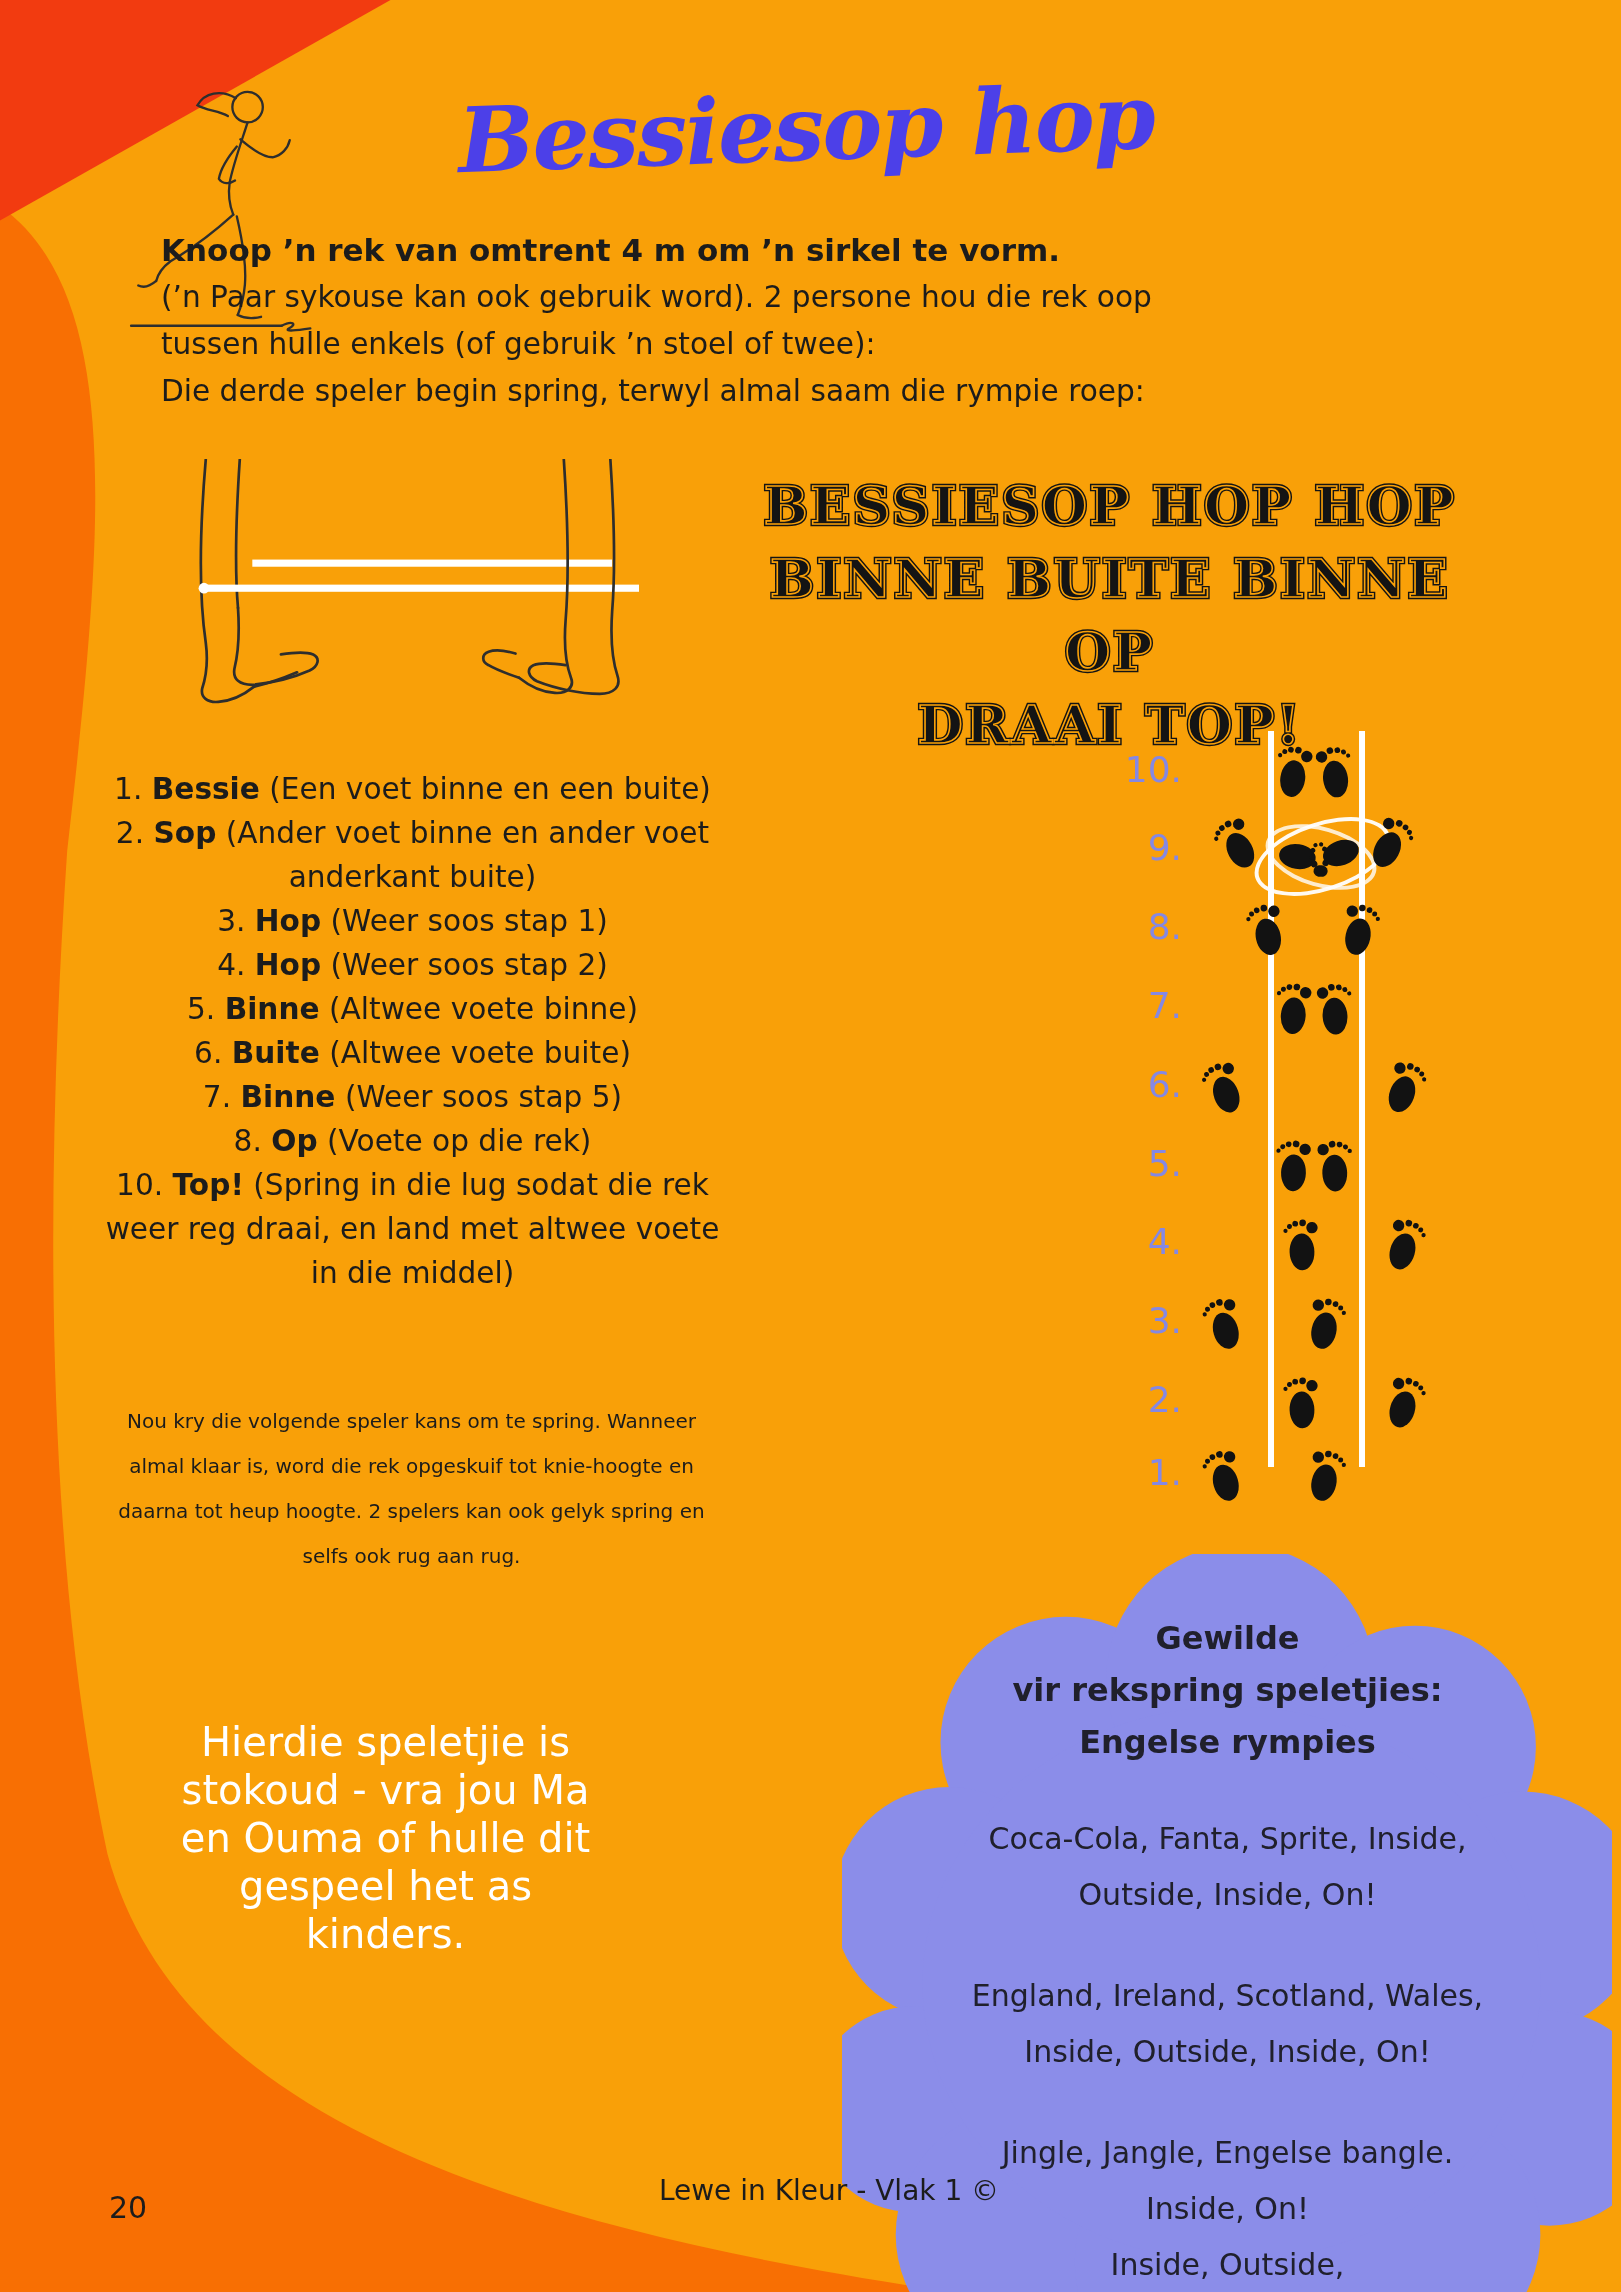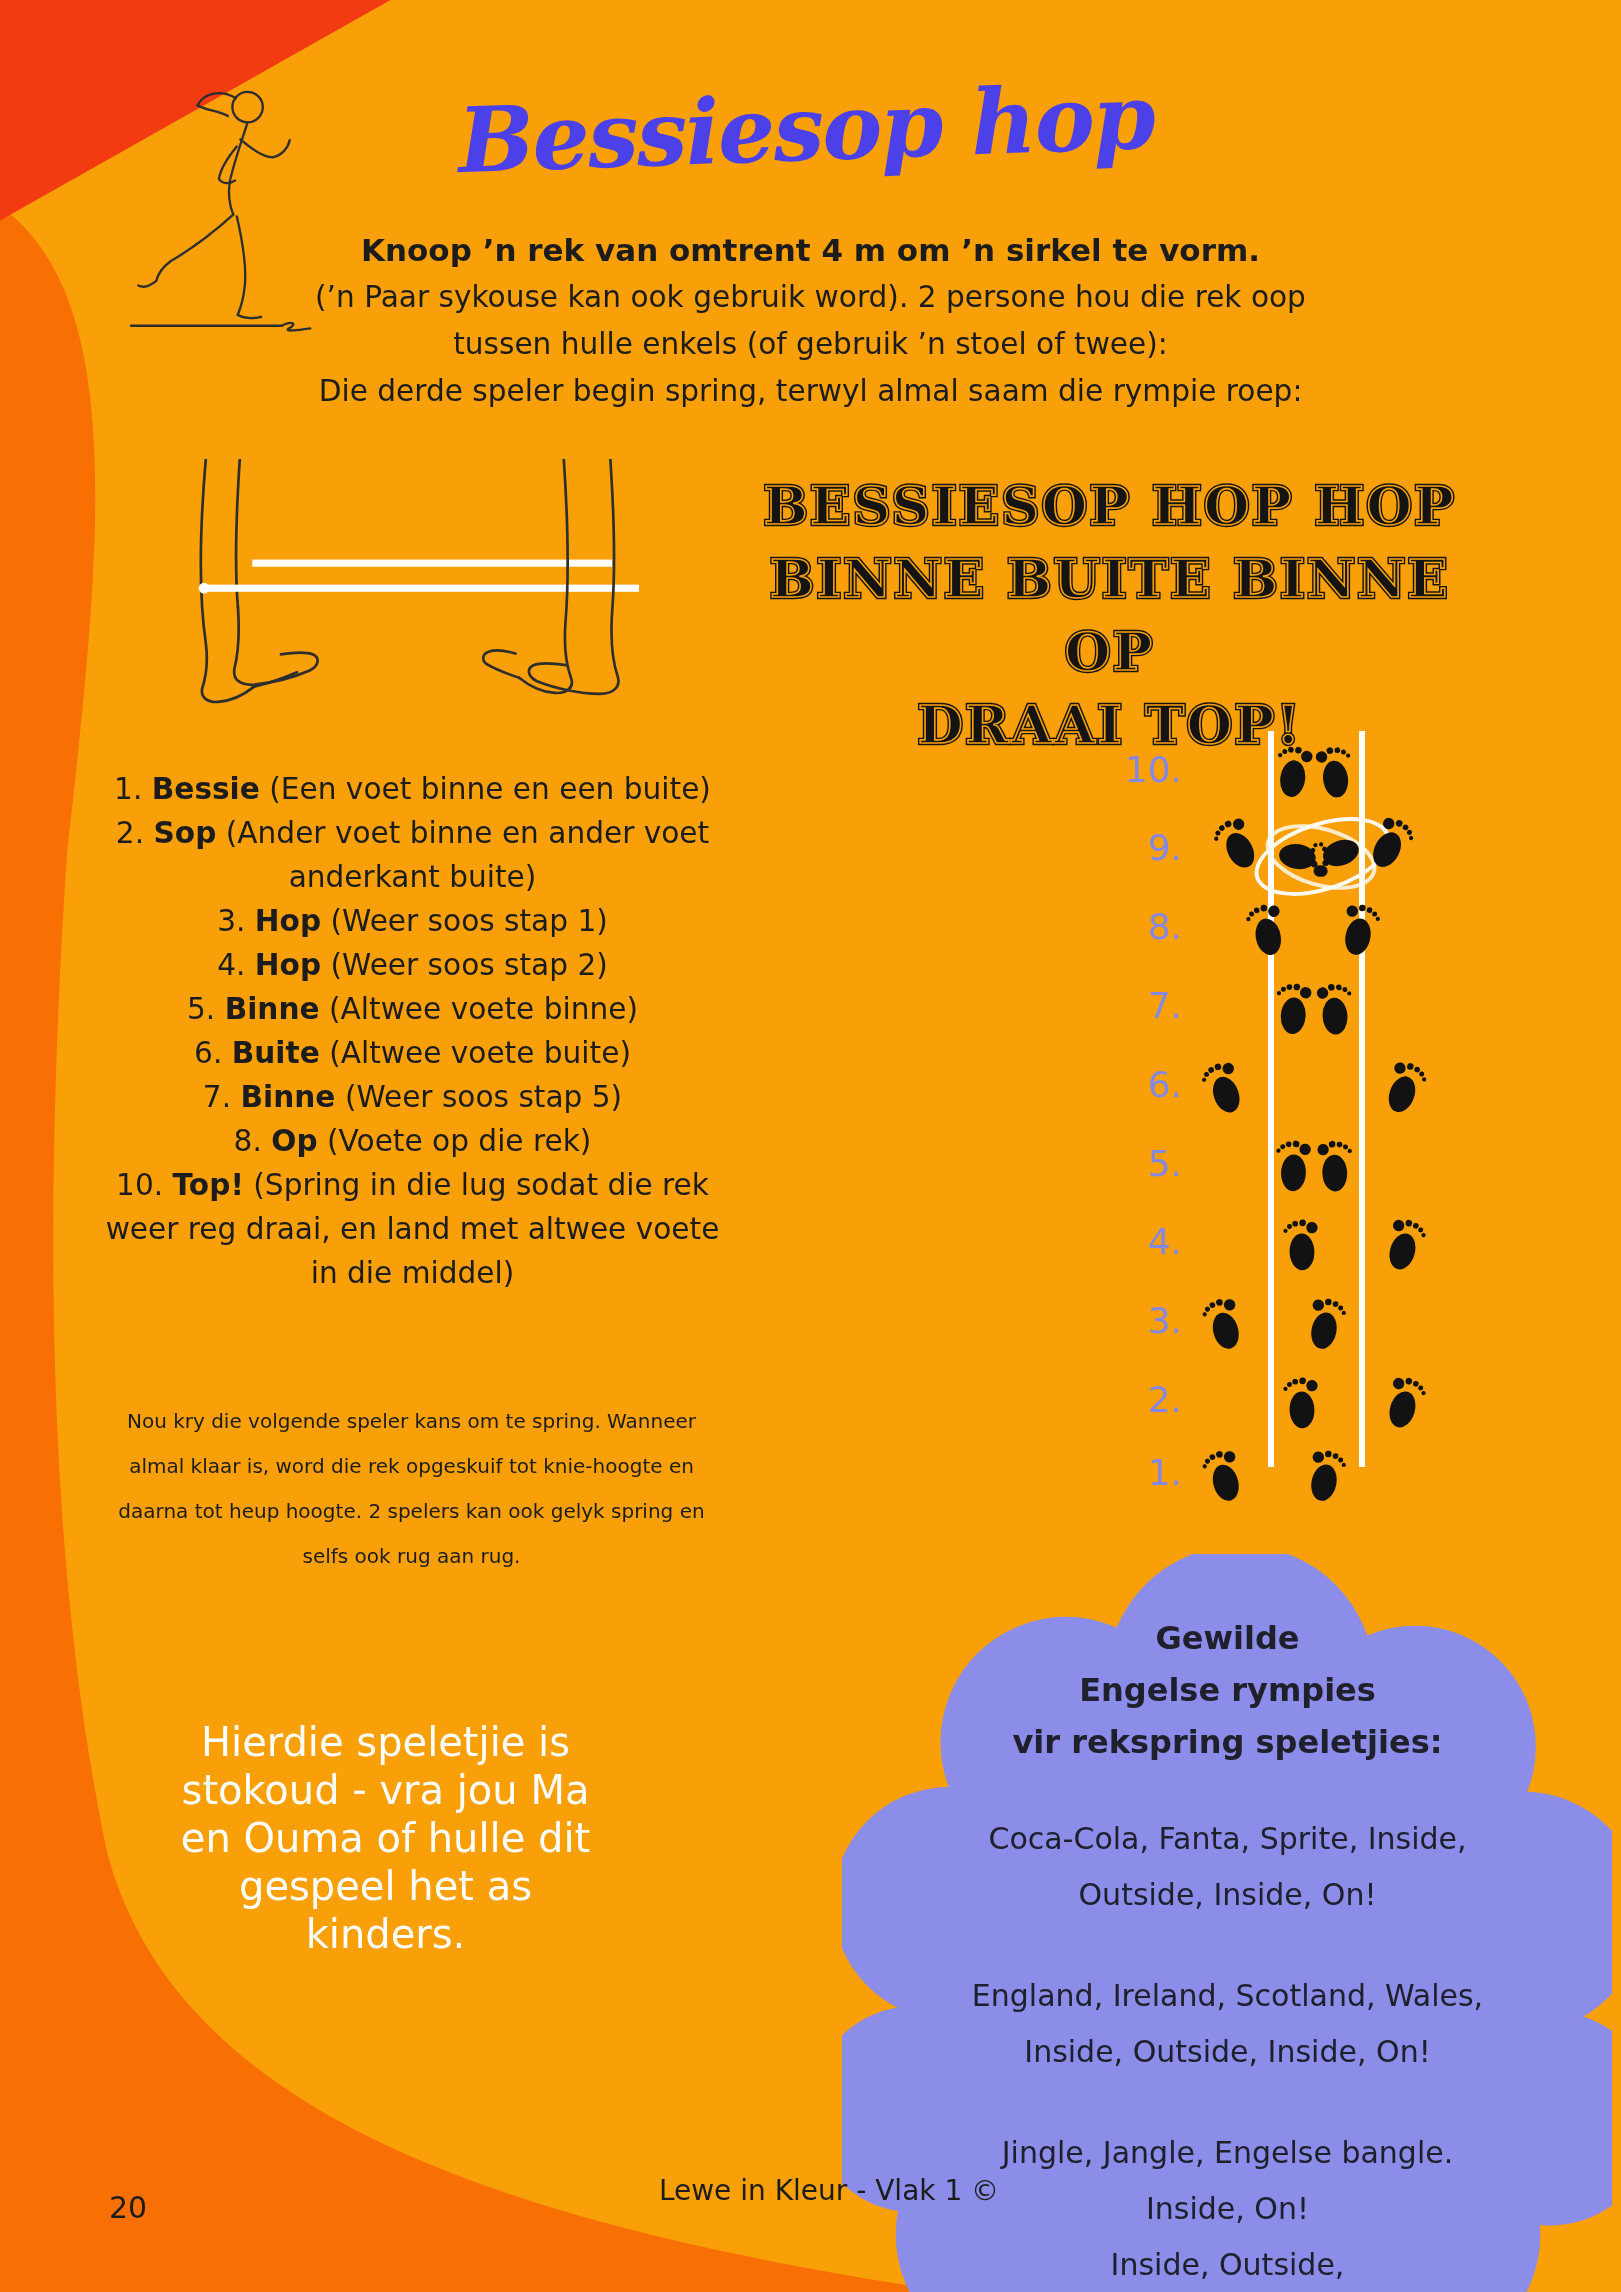--- a/index.html
+++ b/index.html
@@ -12,21 +12,21 @@
 
   
   .page-title{
     position:absolute;left:358px;top:79px;width:896px;
     font-family:"DejaVu Serif",serif;font-style:italic;font-weight:700;
     font-size:90px;line-height:1.1;color:#4C40E8;text-align:center;
     transform:rotate(-2deg);z-index:3;letter-spacing:-1.8px;
   }
 
   
-  .intro{position:absolute;left:161px;top:226px;width:1299px;text-align:center;z-index:3;}
+  .intro{position:absolute;left:161px;top:226px;width:1299px;z-index:3;}
   .intro .b{font-weight:700;font-size:31px;line-height:48px;}
   .intro .r{font-weight:400;font-size:29.6px;line-height:47px;}
 
   
   .chant{position:absolute;left:716px;top:469px;width:788px;text-align:center;z-index:3;}
   .chant-line{
     position:relative;display:block;
     font-family:"DejaVu Serif",serif;font-weight:700;
     font-size:52px;line-height:73px;letter-spacing:2.7px;
     color:#141414;-webkit-text-stroke:4.5px #141414;
@@ -269,22 +269,22 @@
       <circle cx="790" cy="630" r="120"></circle>
       <circle cx="200" cy="760" r="140"></circle>
       <circle cx="420" cy="790" r="160"></circle>
       <circle cx="640" cy="760" r="140"></circle>
       <ellipse cx="435" cy="480" rx="345" ry="310"></ellipse>
     </g>
   </svg>
 
   <div class="cloud-text">
     <div class="h">Gewilde</div>
+    <div class="h">vir rekspring speletjies:</div>
     <div class="h">Engelse rympies</div>
-    <div class="h">vir rekspring speletjies:</div>
     <div class="gap48"></div>
     <div class="l">Coca-Cola, Fanta, Sprite, Inside,</div>
     <div class="l">Outside, Inside, On!</div>
     <div class="gap50"></div>
     <div class="l">England, Ireland, Scotland, Wales,</div>
     <div class="l">Inside, Outside, Inside, On!</div>
     <div class="gap50"></div>
     <div class="l">Jingle, Jangle, Engelse bangle.</div>
     <div class="l">Inside, On!</div>
     <div class="l">Inside, Outside,</div>

